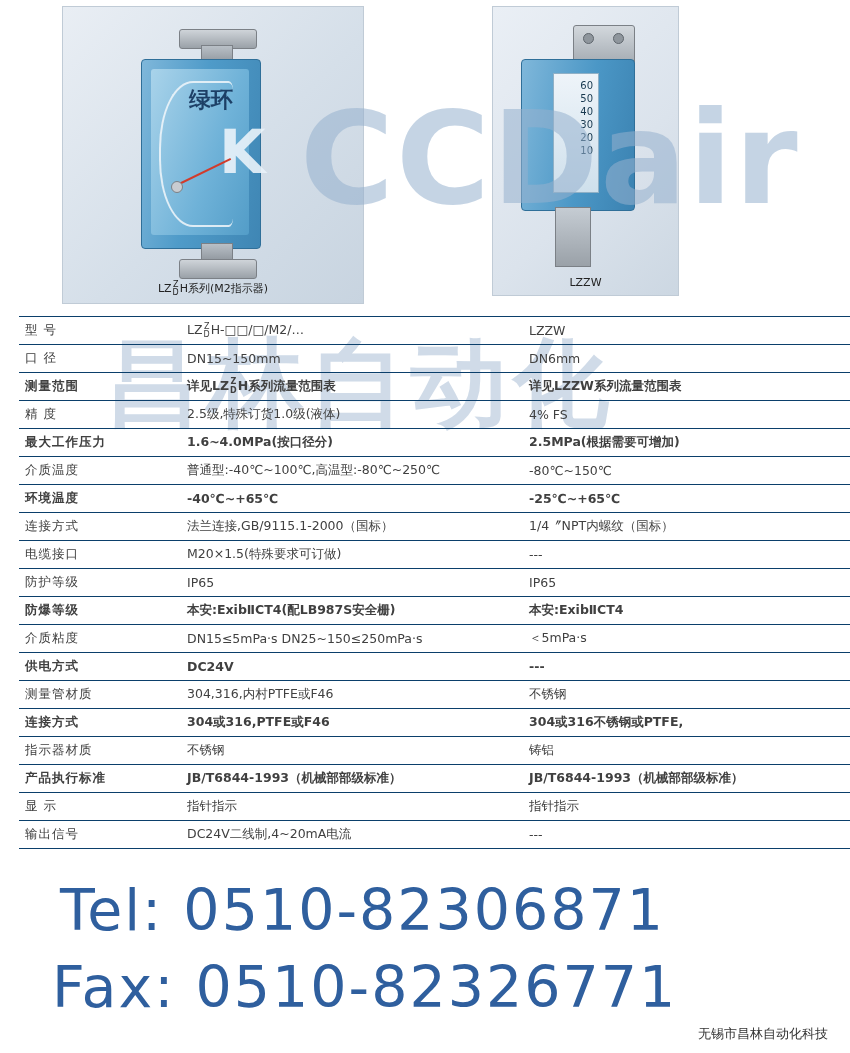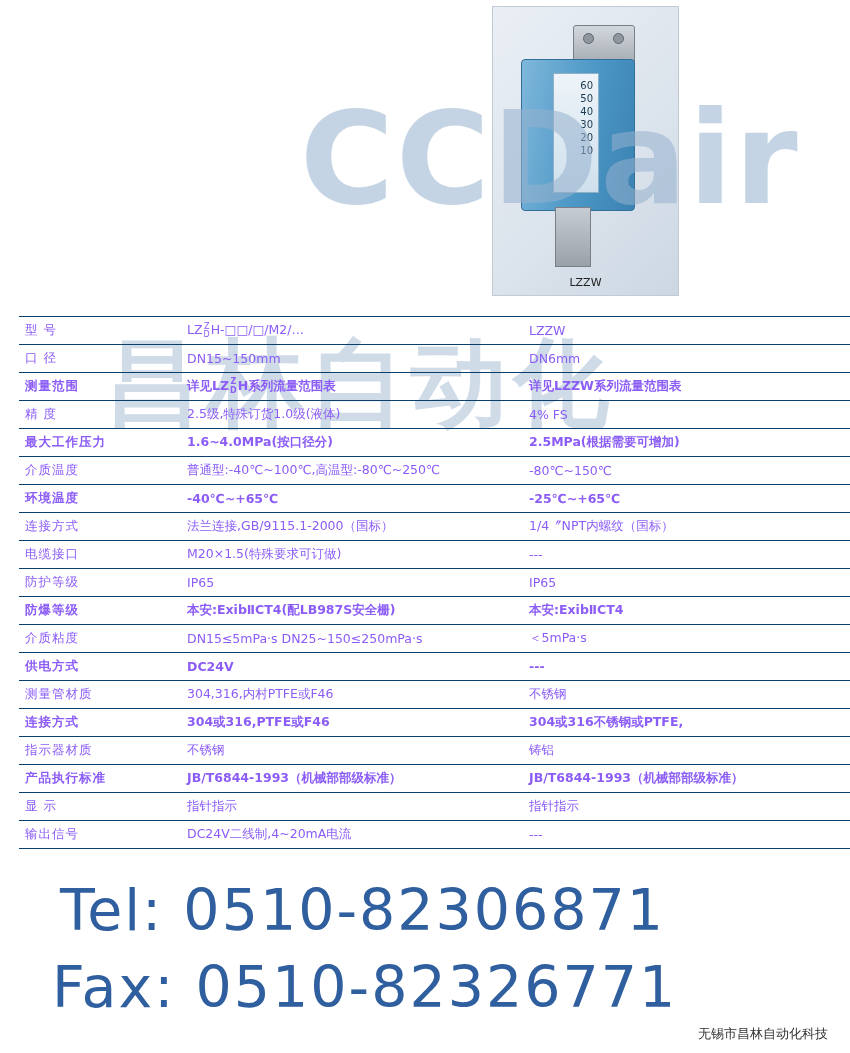--- a/index.html
+++ b/index.html
@@ -98,21 +98,21 @@
     border-collapse:collapse;
     width:812px;
     margin:6px 0 0 19px;
     table-layout:fixed;
   }
   table.spec td{
     border-top:1px solid #0b3f6b;
     border-bottom:1px solid #0b3f6b;
     padding:3px 6px 3px 6px;
     font-size:12.5px;
-    color:#8b5cf6;
+    color:#404040;
     vertical-align:middle;
     height:21px;
     font-family:"DejaVu Sans",sans-serif;
     background:transparent;
   }
   td.lbl{width:150px;padding-left:26px;letter-spacing:1px;}
   td.c1{width:330px;}
   td.c2{width:330px;}
   tr.b td{font-weight:bold;}
   .zd{display:inline-block;vertical-align:middle;line-height:1.02;font-size:8px;text-align:center;margin:0 1px;}
@@ -137,20 +137,34 @@
   }
 </style>
 </head>
 <body>
 
 <div class="wm wm-ccdair">CCDair</div>
 <div class="wm wm-cn">昌林自动化</div>
 
 <div class="photos">
 
+  <div class="photo-box photo-left">
+    <div class="fl-top"></div>
+    <div class="fl-topn"></div>
+    <div class="rm-body"></div>
+    <div class="rm-dial"></div>
+    <div class="rm-scalearc"></div>
+    <div class="rm-logo">绿环</div>
+    <div class="rm-k">K</div>
+    <div class="rm-needle"></div>
+    <div class="rm-hub"></div>
+    <div class="fl-botn"></div>
+    <div class="fl-bot"></div>
+    <div class="cap">LZ<span class="zd">Z<br>D</span>H系列(M2指示器)</div>
+  </div>
 
   <div class="photo-box photo-right">
     <div class="r2-head"></div>
     <div class="r2-screw" style="left:90px;top:26px;"></div>
     <div class="r2-screw" style="left:120px;top:26px;"></div>
     <div class="r2-body"></div>
     <div class="r2-win"></div>
     <div class="r2-ticks">60<br>50<br>40<br>30<br>20<br>10</div>
     <div class="r2-stem"></div>
     <div class="cap">LZZW</div>

